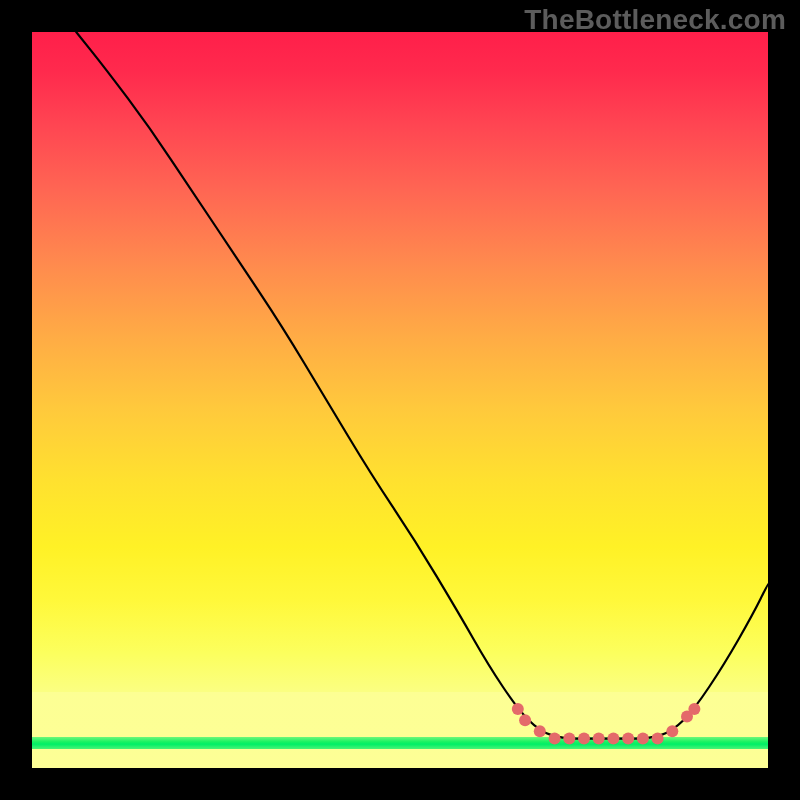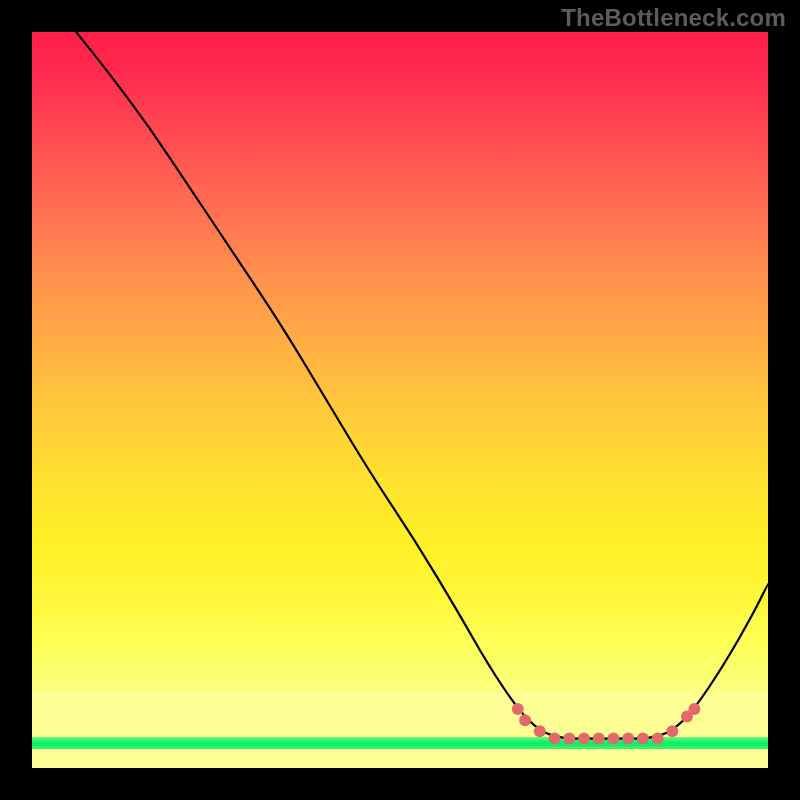--- a/index.html
+++ b/index.html
@@ -14,21 +14,21 @@
   .frame {
     position: relative;
     width: 800px;
     height: 800px;
     background: #000;
   }
   .watermark {
     position: absolute;
     top: 4px;
     right: 14px;
-    font-size: 24px;
+    font-size: 28px;
     font-weight: 600;
     color: #5c5c5c;
     letter-spacing: 0.2px;
     z-index: 10;
   }
   .plot {
     position: absolute;
     left: 32px;
     top: 32px;
     width: 736px;

